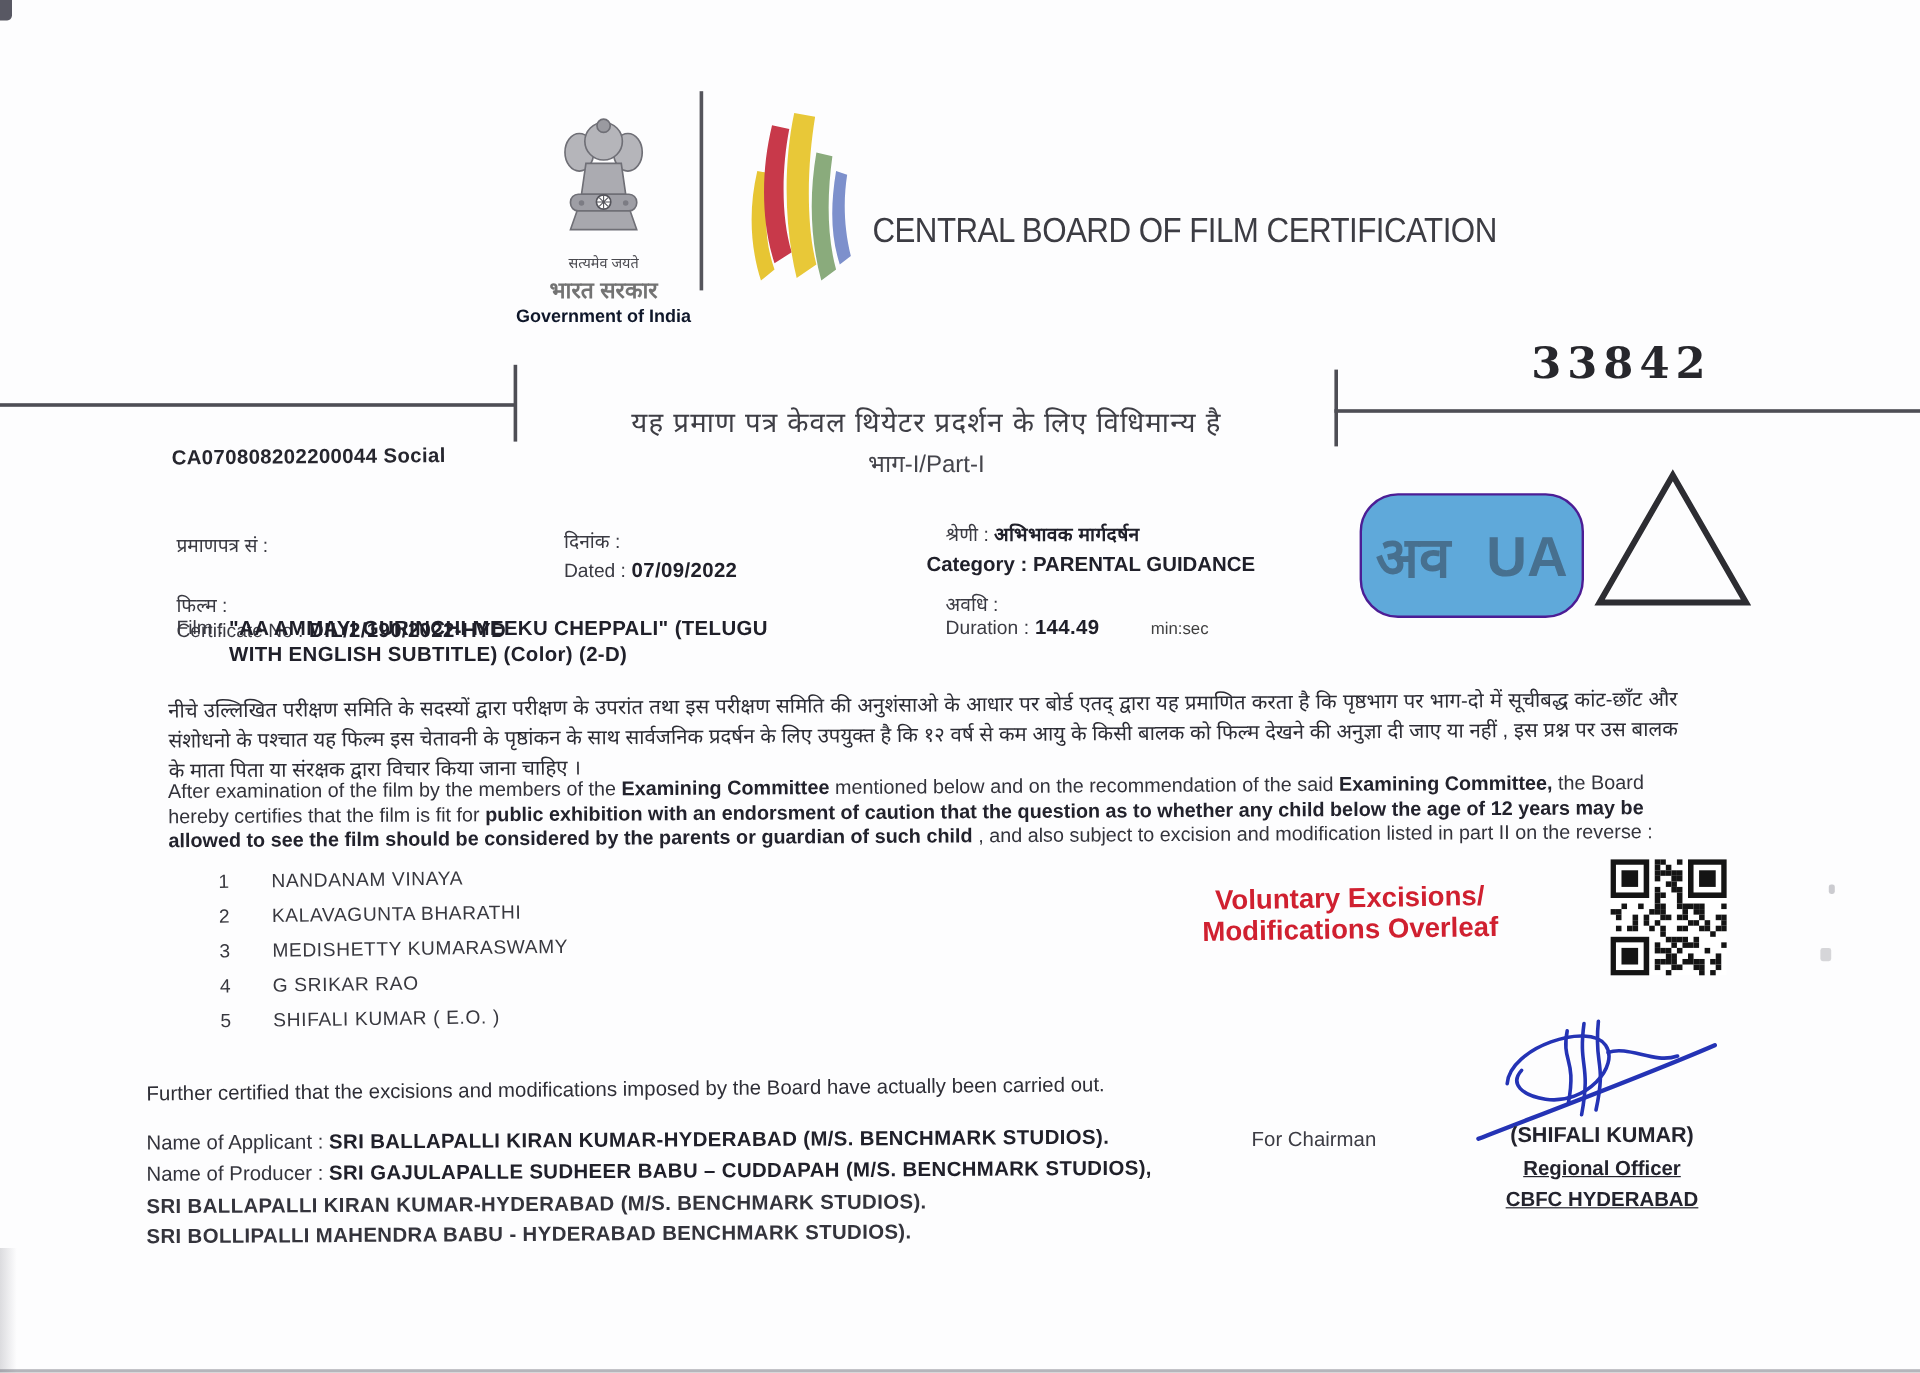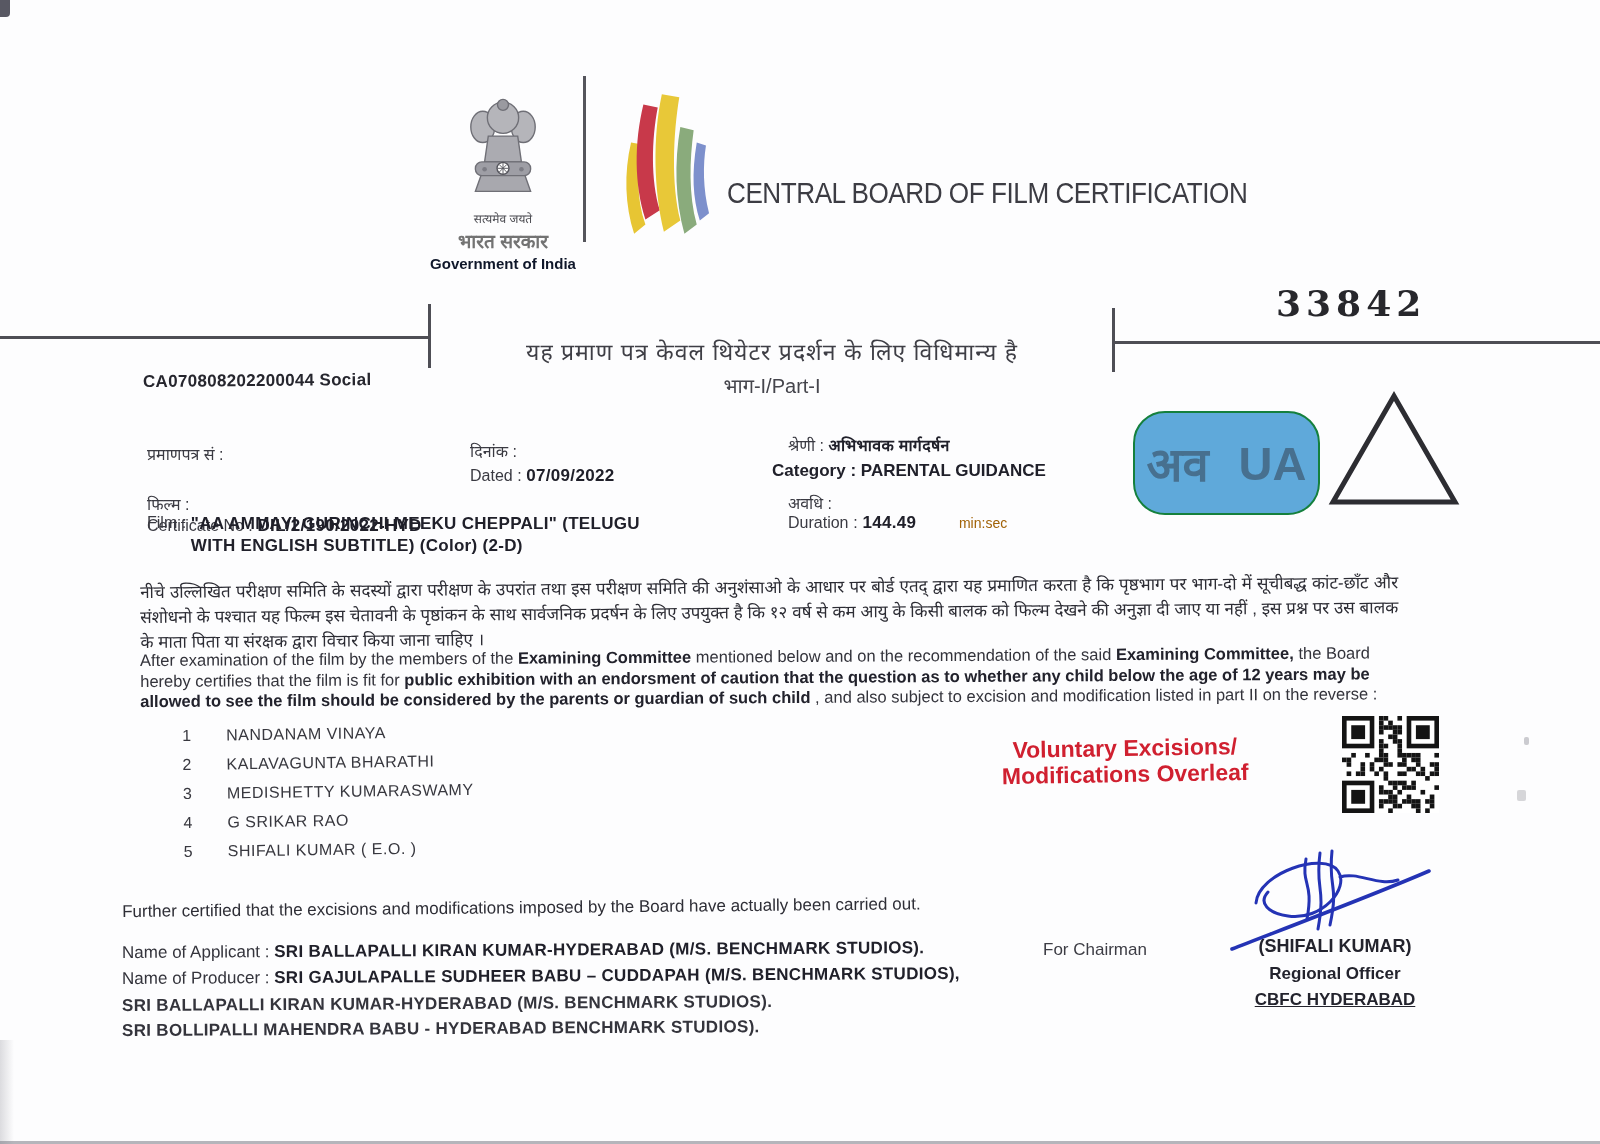--- a/index.html
+++ b/index.html
@@ -43,25 +43,25 @@
   .row-cert{left:147px; top:468px; font-size:17px;margin-top:48px;}
   .hi-date{left:470px; top:440px;}
   .row-date{left:470px; top:466px; font-size:17px;}
   .hi-film{left:147px; top:493px;}
   .row-film{left:147px; top:513px; font-size:17px;}
   .film-value{display:inline-block; vertical-align:top; width:495px; line-height:22px;}
   .hi-cat{left:788px; top:434px;}
   .row-cat{left:772px; top:461px; font-size:17px; font-weight:bold; color:#20202a;}
   .hi-dur{left:788px; top:492px;}
   .row-dur{left:788px; top:513px; font-size:17px;}
-  .dur-unit{font-size:14px; color:#a16207; margin-left:38px; font-weight:normal;}
+  .dur-unit{font-size:14px; color:#404040; margin-left:38px; font-weight:normal;}
   
   .ua-badge{
     left:1133px; top:411px; width:187px; height:104px; border-radius:32px;
-    background:#5fa9da; border:2px solid #15803d;
+    background:#5fa9da; border:2px solid #4c1d95;
     display:flex; align-items:center; justify-content:center; gap:30px;
     font-size:47px; font-weight:bold; color:#47708f; box-sizing:border-box;
   }
   .triangle{left:1326px; top:389px;}
   
   .para-hi{
     left:140px; top:580px; width:1258px; font-size:17px; line-height:25px;
     color:#2c2c34; text-align:justify; transform:rotate(-0.45deg); transform-origin:left top;
   }
   .para-en{
@@ -83,21 +83,21 @@
   .signature{left:1226px; top:831px;}
   .further{left:122px; top:902px; font-size:17px; color:#2e2e36; transform:rotate(-0.55deg); transform-origin:left top;}
   .f-row{font-size:17px; color:#34343c; transform:rotate(-0.35deg); transform-origin:left top; white-space:nowrap;}
   .f-applicant{left:122px; top:943px;}
   .f-producer{left:122px; top:969px;}
   .f-extra1{left:122px; top:996px;}
   .f-extra2{left:122px; top:1021px;}
   .for-chairman{left:1043px; top:940px; font-size:17px; color:#3c3c44;}
   .signatory{left:1203px; top:936px; width:264px; text-align:center; font-weight:bold; color:#23232d;}
   .signatory .nm{font-size:18px;}
-  .signatory .ti{font-size:17px; margin-top:7px;}
+  .signatory .ti{font-size:17px; margin-top:7px;text-decoration:underline;}
   .signatory .of{font-size:17px; margin-top:6px;text-decoration:underline;}
   
   .corner-smudge{left:0; top:0; width:10px; height:17px; background:#3b3b48; opacity:.85; border-radius:0 0 4px 0;}
   .bottom-edge{left:0; bottom:0; width:1600px; height:3px; background:#8f8f97; opacity:.65;}
   .left-shade{left:0; top:1040px; width:14px; height:104px; background:linear-gradient(to right, rgba(120,120,130,.25), rgba(0,0,0,0)); }
   .speck1{left:1524px; top:737px; width:5px; height:8px; background:#9a9aa2; opacity:.5; border-radius:2px;}
   .speck2{left:1517px; top:790px; width:9px; height:11px; background:#a7a7ae; opacity:.45; border-radius:2px;}
 </style>
 </head>
 <body>

